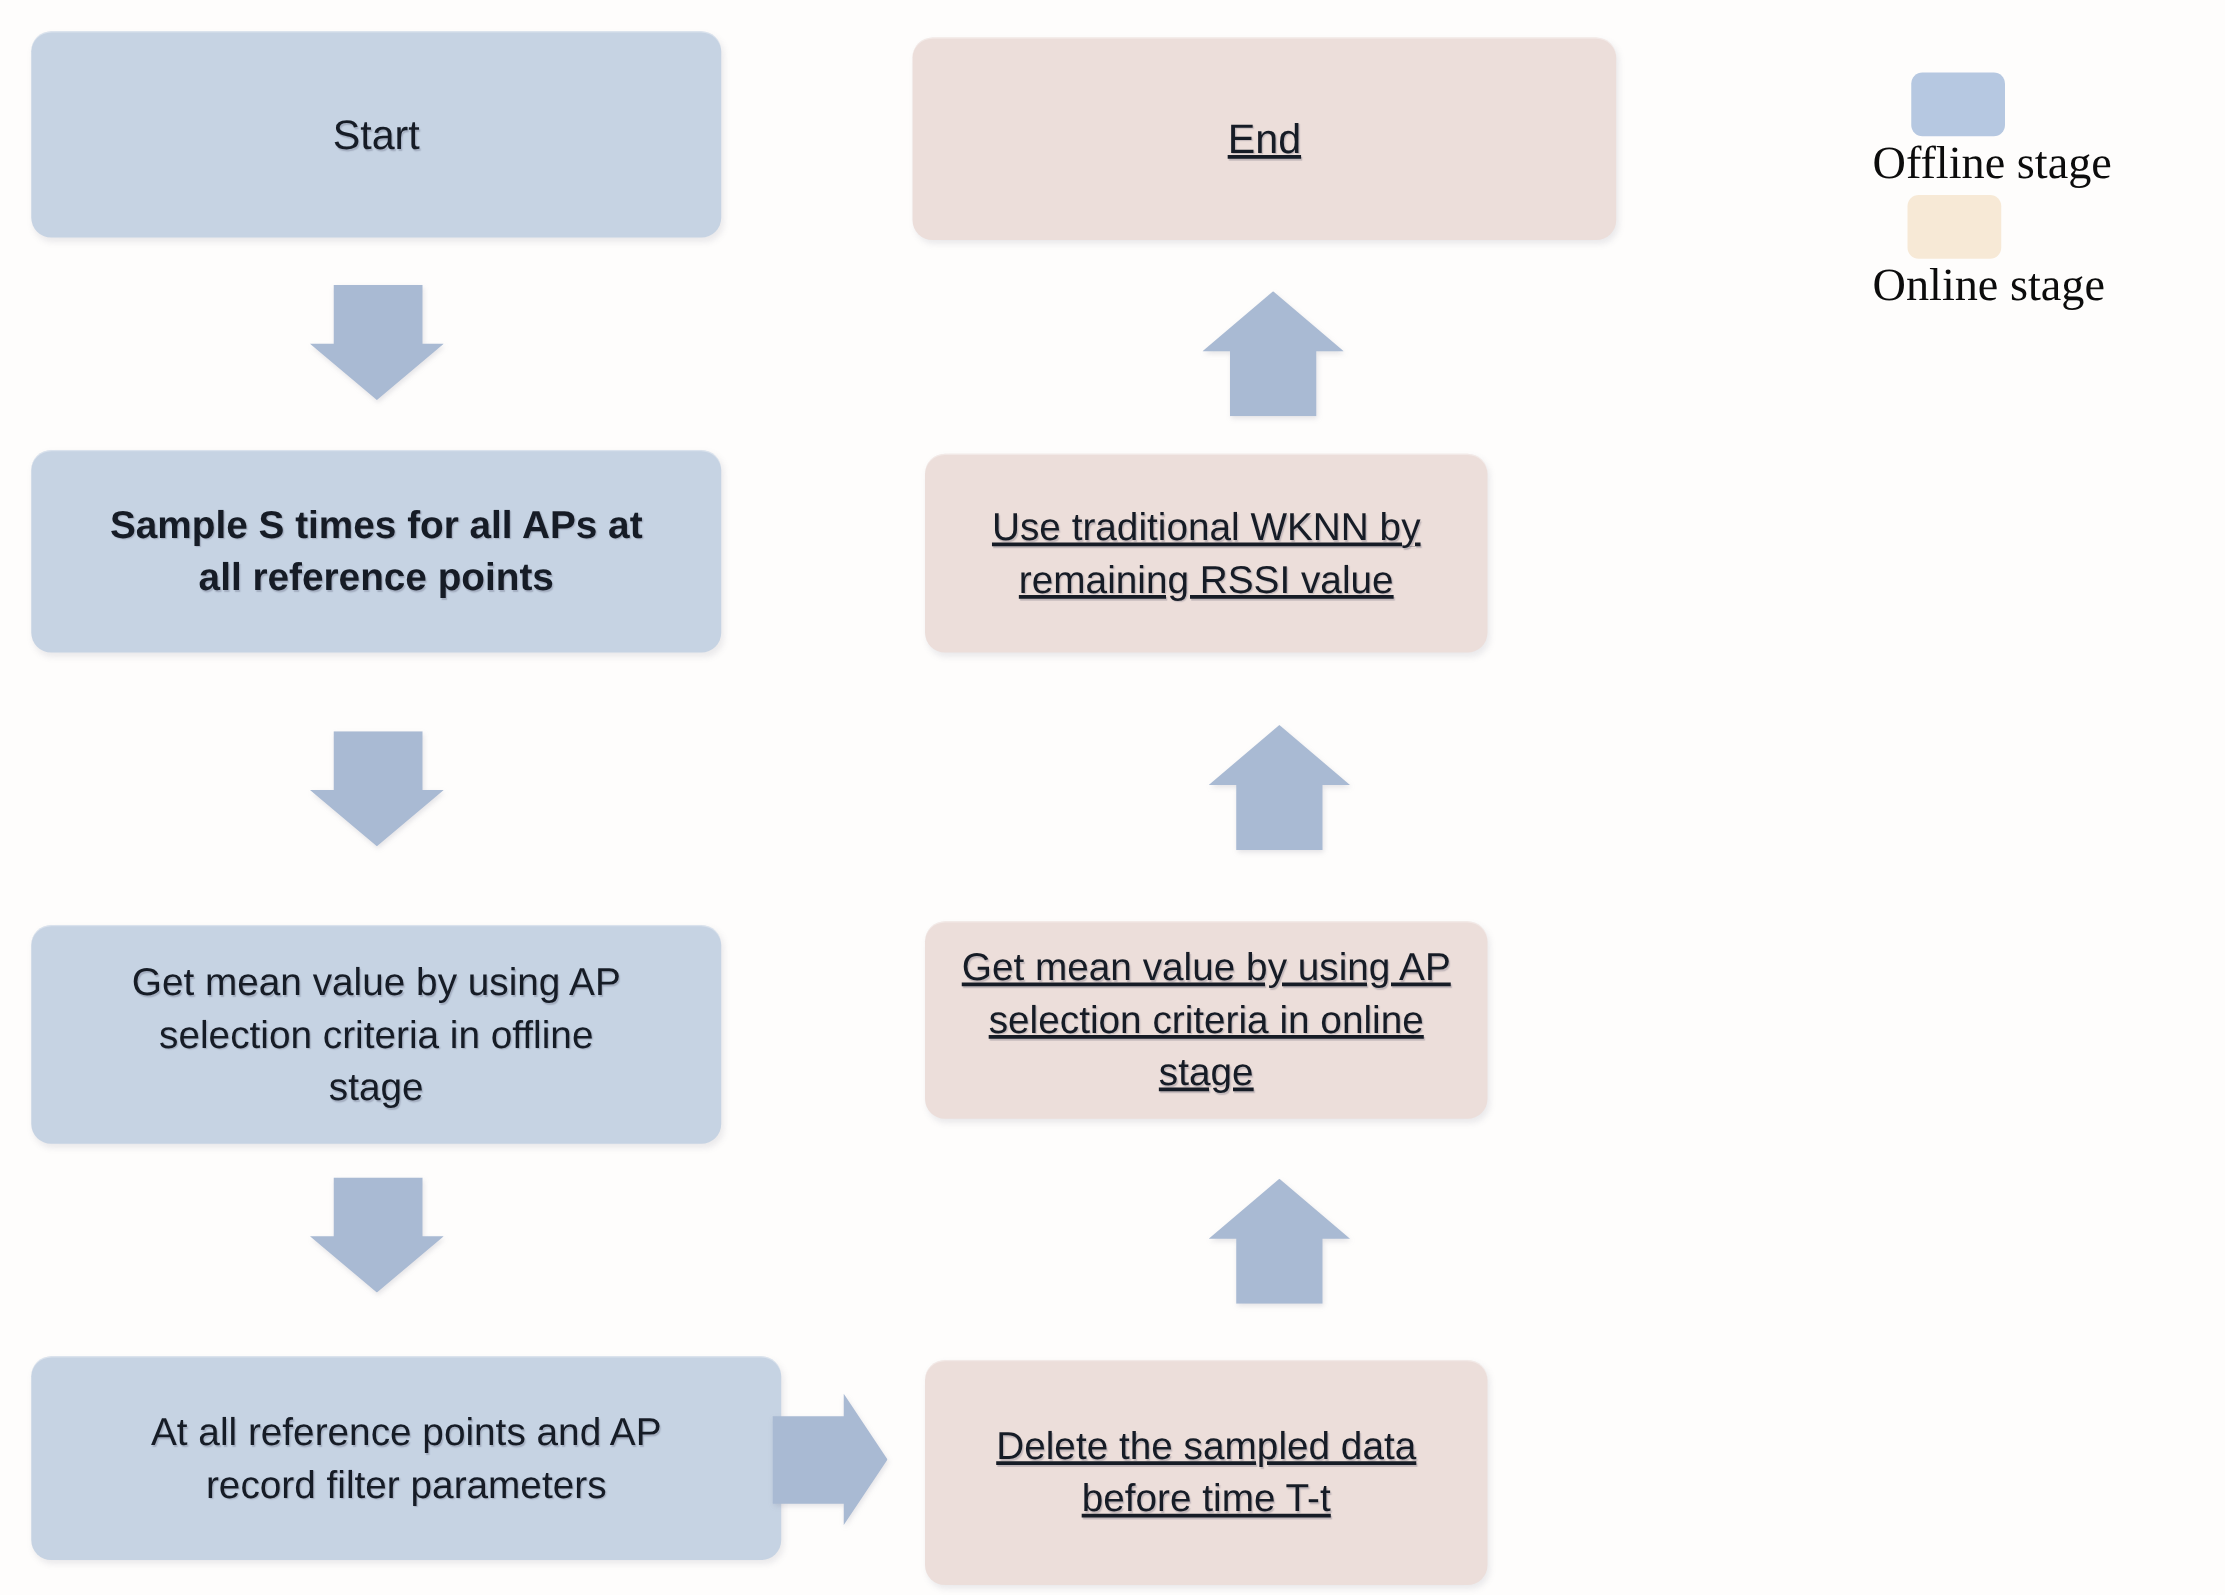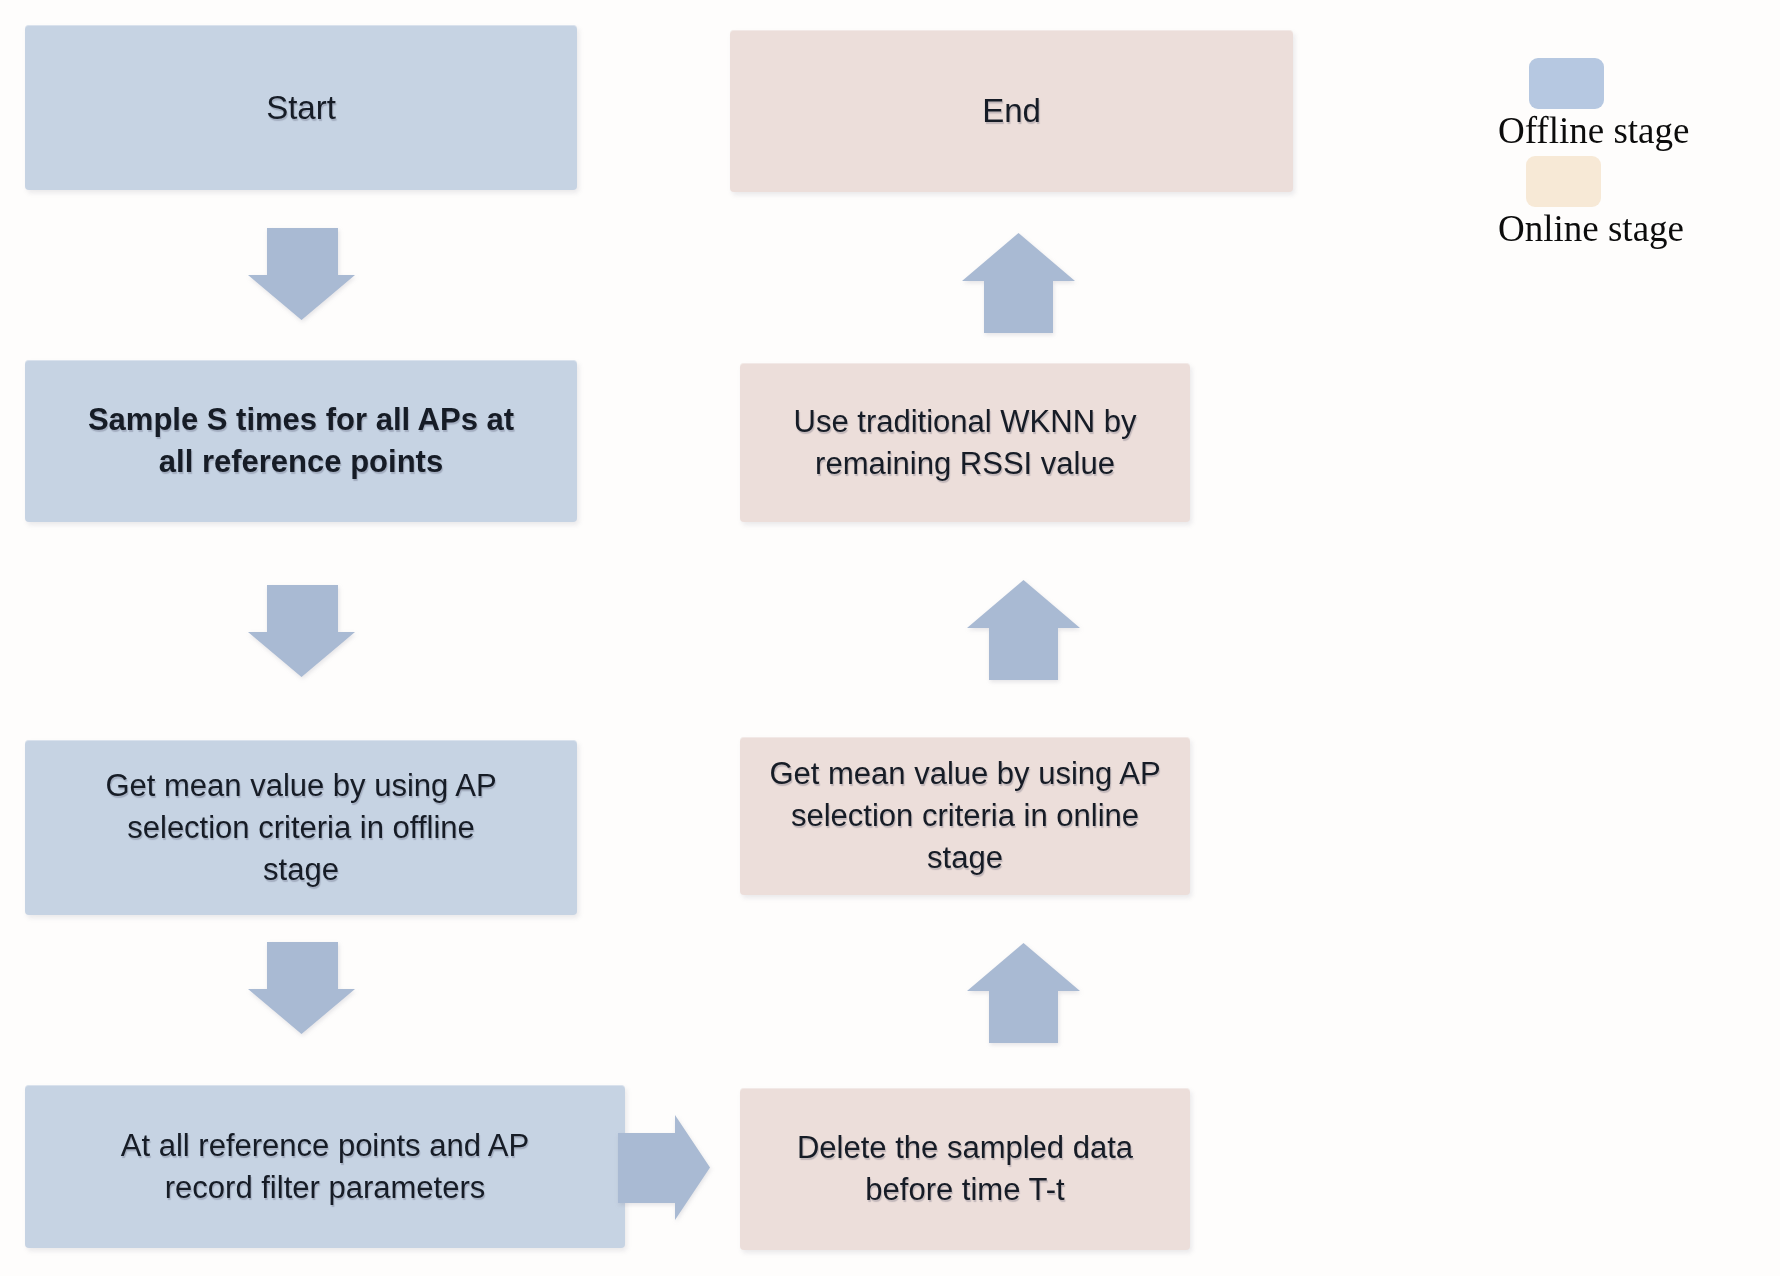--- a/index.html
+++ b/index.html
@@ -17,44 +17,44 @@
   body{
     position:relative;
     background:var(--bg);
     font-family:"Liberation Sans", sans-serif;
     overflow:hidden;
   }
   .canvas{position:absolute;inset:0;}
 
   .box{
     position:absolute;
-    border-radius:4px;
+    border-radius:16px;
     display:flex;
     align-items:center;
     justify-content:center;
     text-align:center;
     color:var(--box-text);
     font-size:31px;
     line-height:42px;
     white-space:pre-line;
     box-shadow:2px 3px 5px rgba(110,110,135,0.14), inset 0 1px 0 rgba(255,255,255,0.35);
     text-shadow:1px 1.5px 1px rgba(40,40,70,0.22);
   }
   .offline{background:var(--offline-box);}
-  .online{background:var(--online-box);}
+  .online{background:var(--online-box);text-decoration:underline;}
 
   .box-start{left:25px;top:25px;width:552px;height:165px;font-size:33px;}
   .box-sample{left:25px;top:360px;width:552px;height:162px;font-weight:bold;}
   .box-mean-offline{left:25px;top:740px;width:552px;height:175px;}
   .box-record{left:25px;top:1085px;width:600px;height:163px;}
 
   .box-end{left:730px;top:30px;width:563px;height:162px;font-size:33px;}
   .box-wknn{left:740px;top:363px;width:450px;height:159px;}
   .box-mean-online{left:740px;top:737px;width:450px;height:158px;}
-  .box-delete{left:740px;top:1088px;width:450px;height:162px;}
+  .box-delete{left:740px;top:1088px;width:450px;height:180px;}
 
   .arrow{position:absolute;}
   .arrow svg{display:block;filter:drop-shadow(1px 2px 2px rgba(110,110,135,0.18));}
   .arrow-d1{left:248px;top:228px;}
   .arrow-d2{left:248px;top:585px;}
   .arrow-d3{left:248px;top:942px;}
   .arrow-u1{left:962px;top:233px;}
   .arrow-u2{left:967px;top:580px;}
   .arrow-u3{left:967px;top:943px;}
   .arrow-r1{left:618px;top:1115px;}

